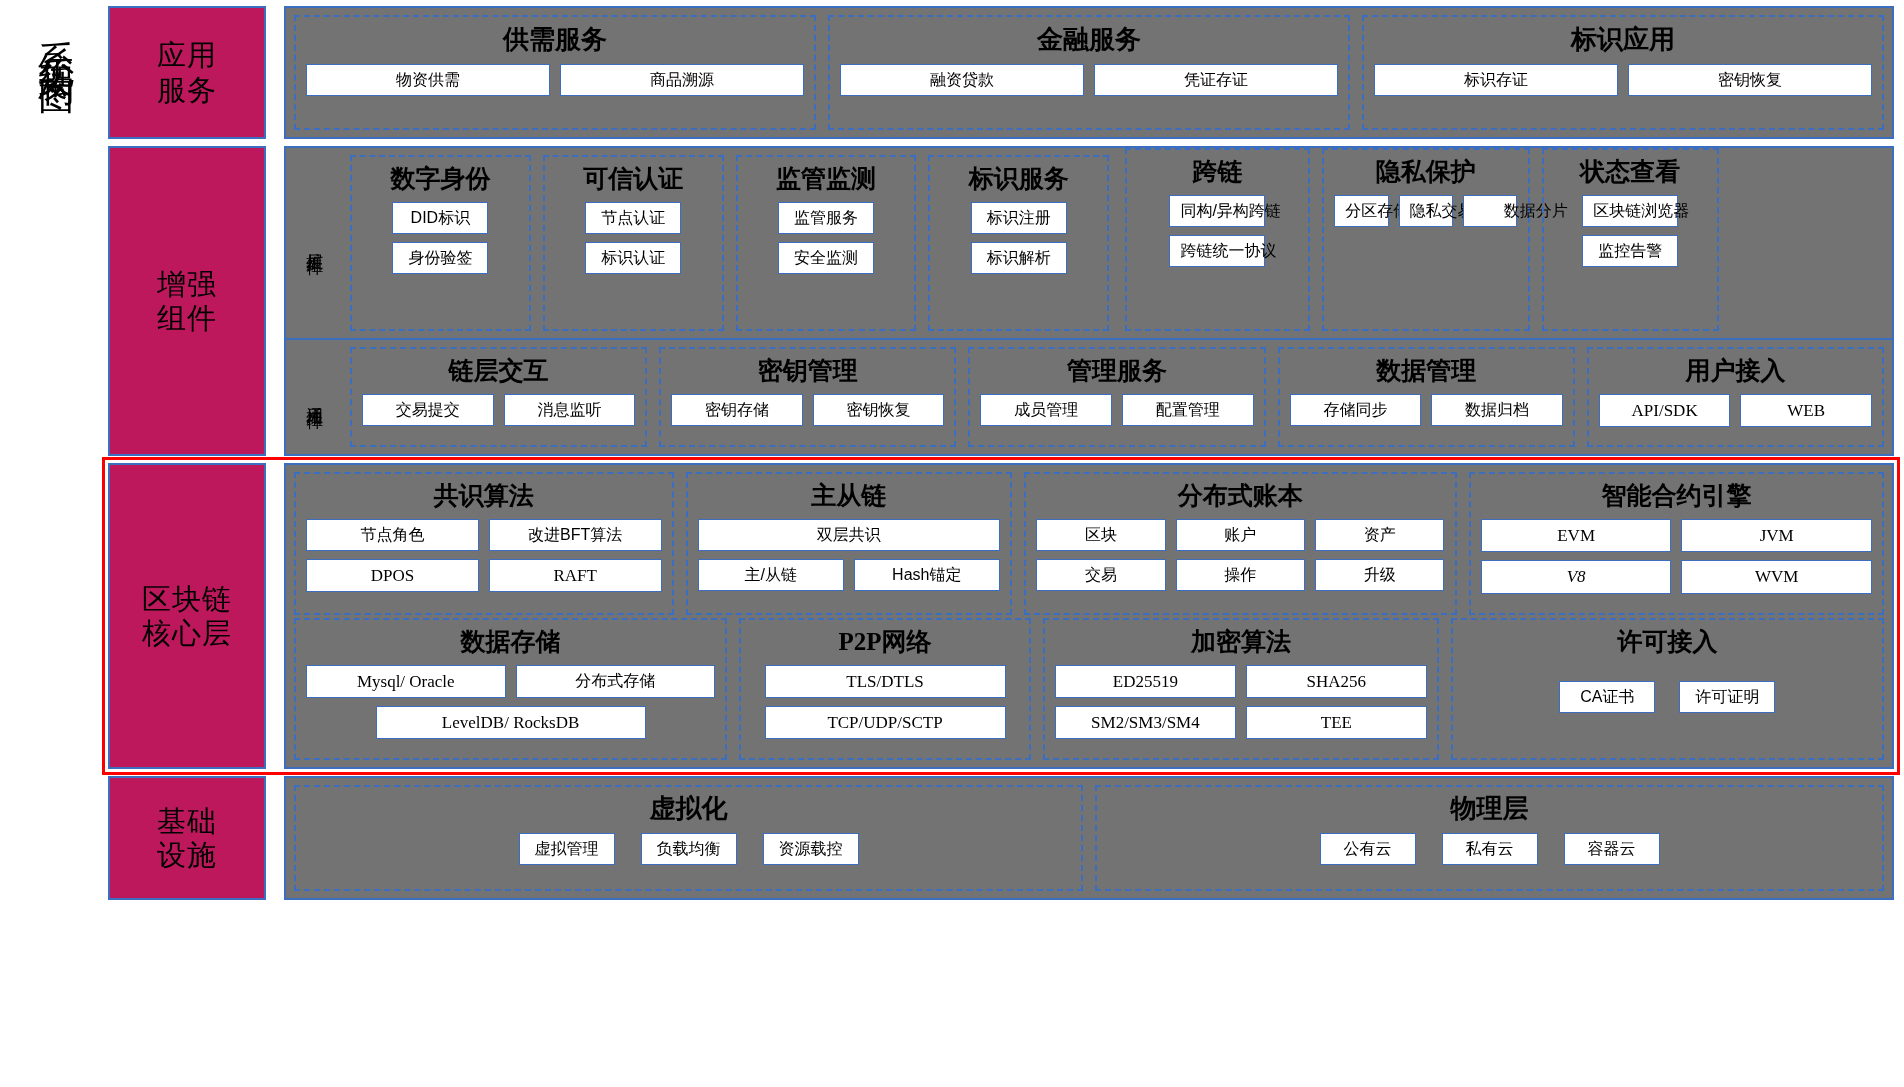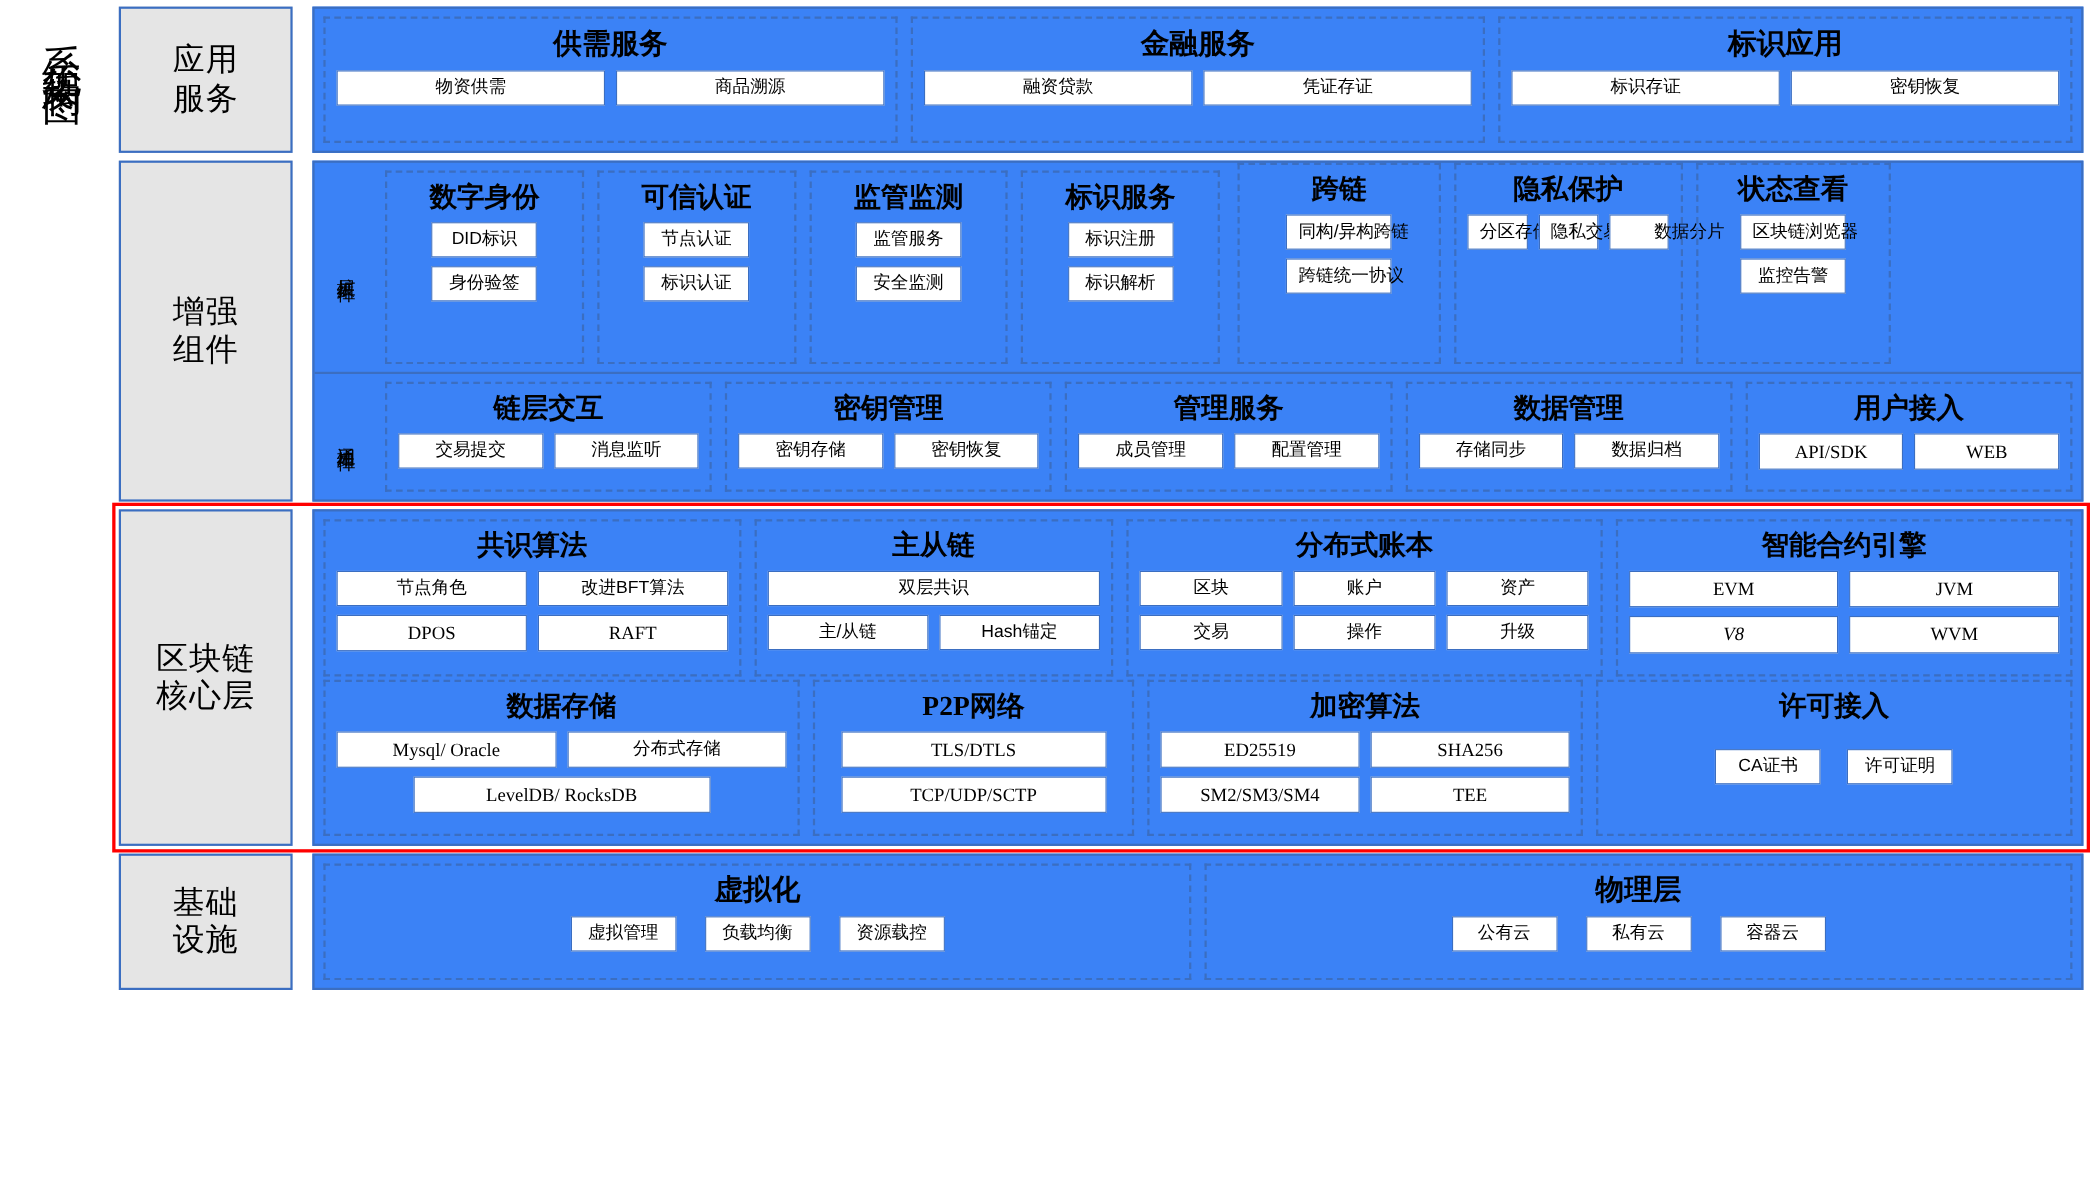--- a/index.html
+++ b/index.html
@@ -29,31 +29,31 @@
   
   .layers { flex:1 1 auto; display:flex; flex-direction:column; gap:7px; }
 
   .layer { display:flex; gap:18px; position:relative; }
   .layer.highlighted { outline:3px solid #ff0000; outline-offset:3px; }
 
   .layer-label {
     flex:0 0 158px; width:158px;
     border:2px solid #3b6ec1;
     display:flex; align-items:center; justify-content:center;
-    background:#e5e5e5;
+    background:#be185d;
   }
   .layer-label .ltext {
     font-size:29px; line-height:1.18; text-align:center; color:#000;
     letter-spacing:1px;
   }
 
   .layer-body {
     flex:1 1 auto;
     border:2px solid #3b6ec1;
-    background:#3b82f6;
+    background:#737373;
     display:flex; flex-direction:column;
   }
   .subrow { display:flex; align-items:stretch; flex:1 1 auto; }
   .subrow + .subrow { border-top:2px solid #3b6ec1; }
   .subrow-label {
     flex:0 0 56px; width:56px;
     display:flex; align-items:center; justify-content:center;
   }
   .subrow-label .stext {
     writing-mode:vertical-rl; text-orientation:upright;

